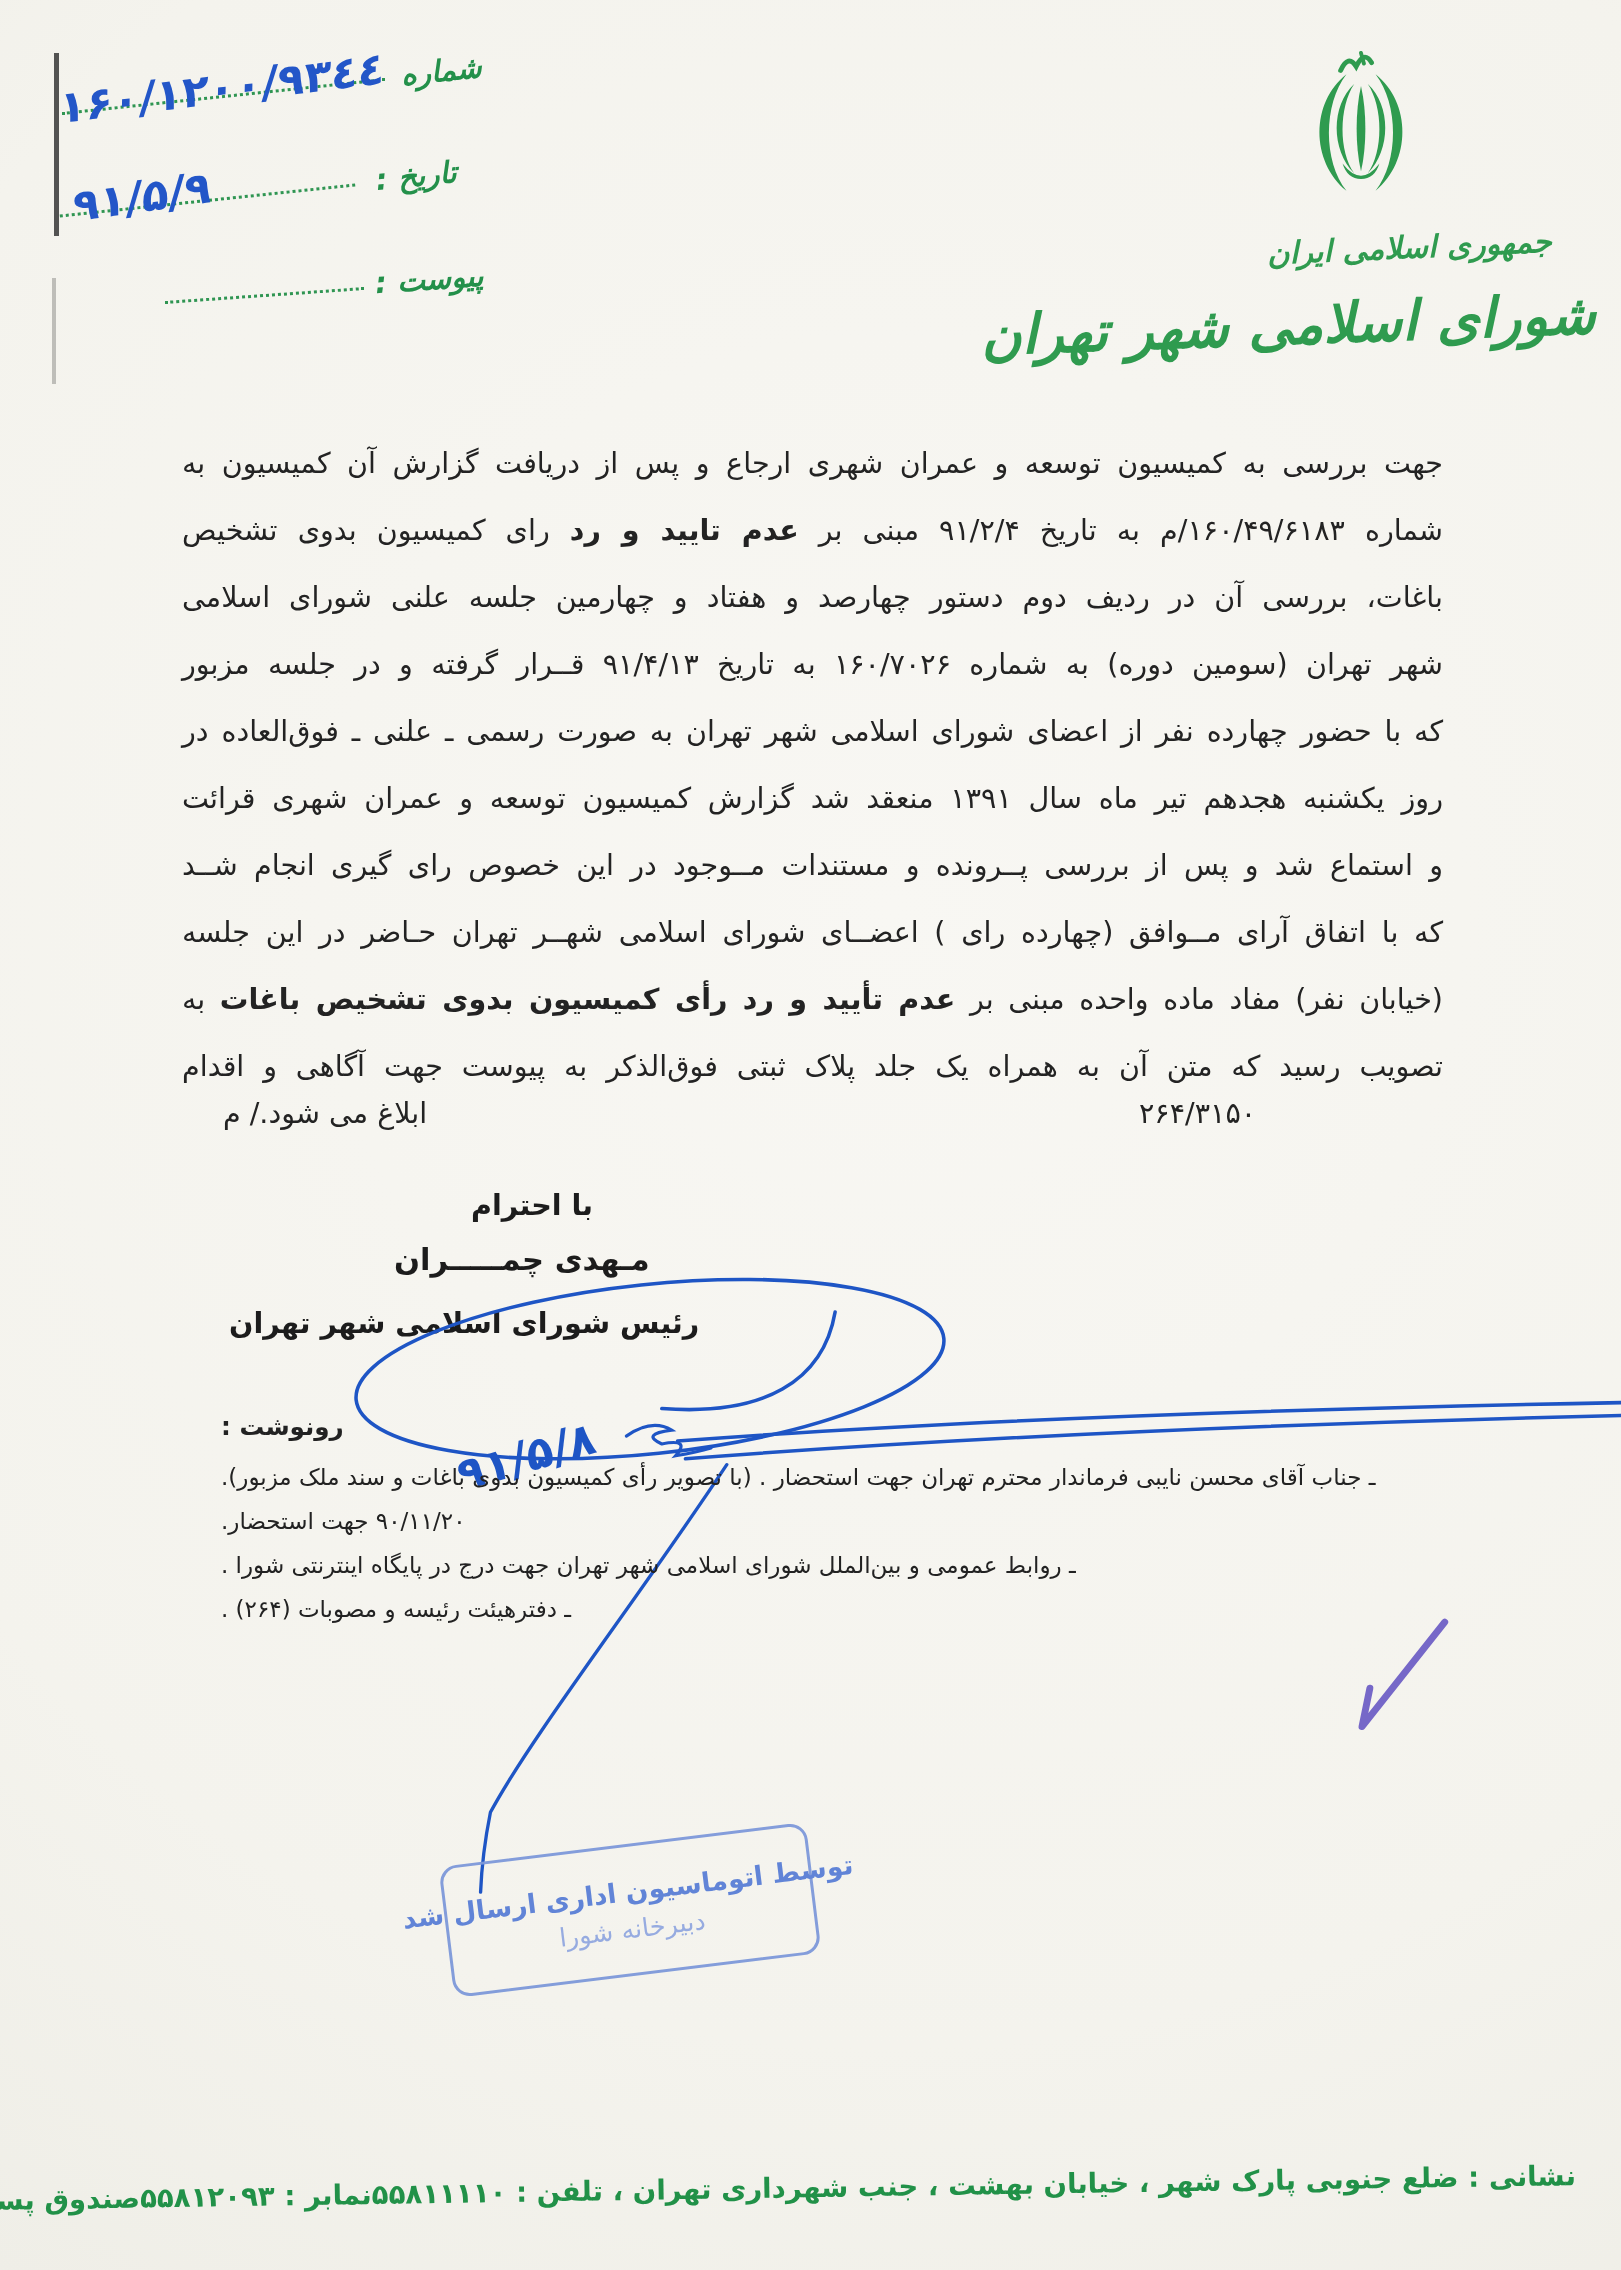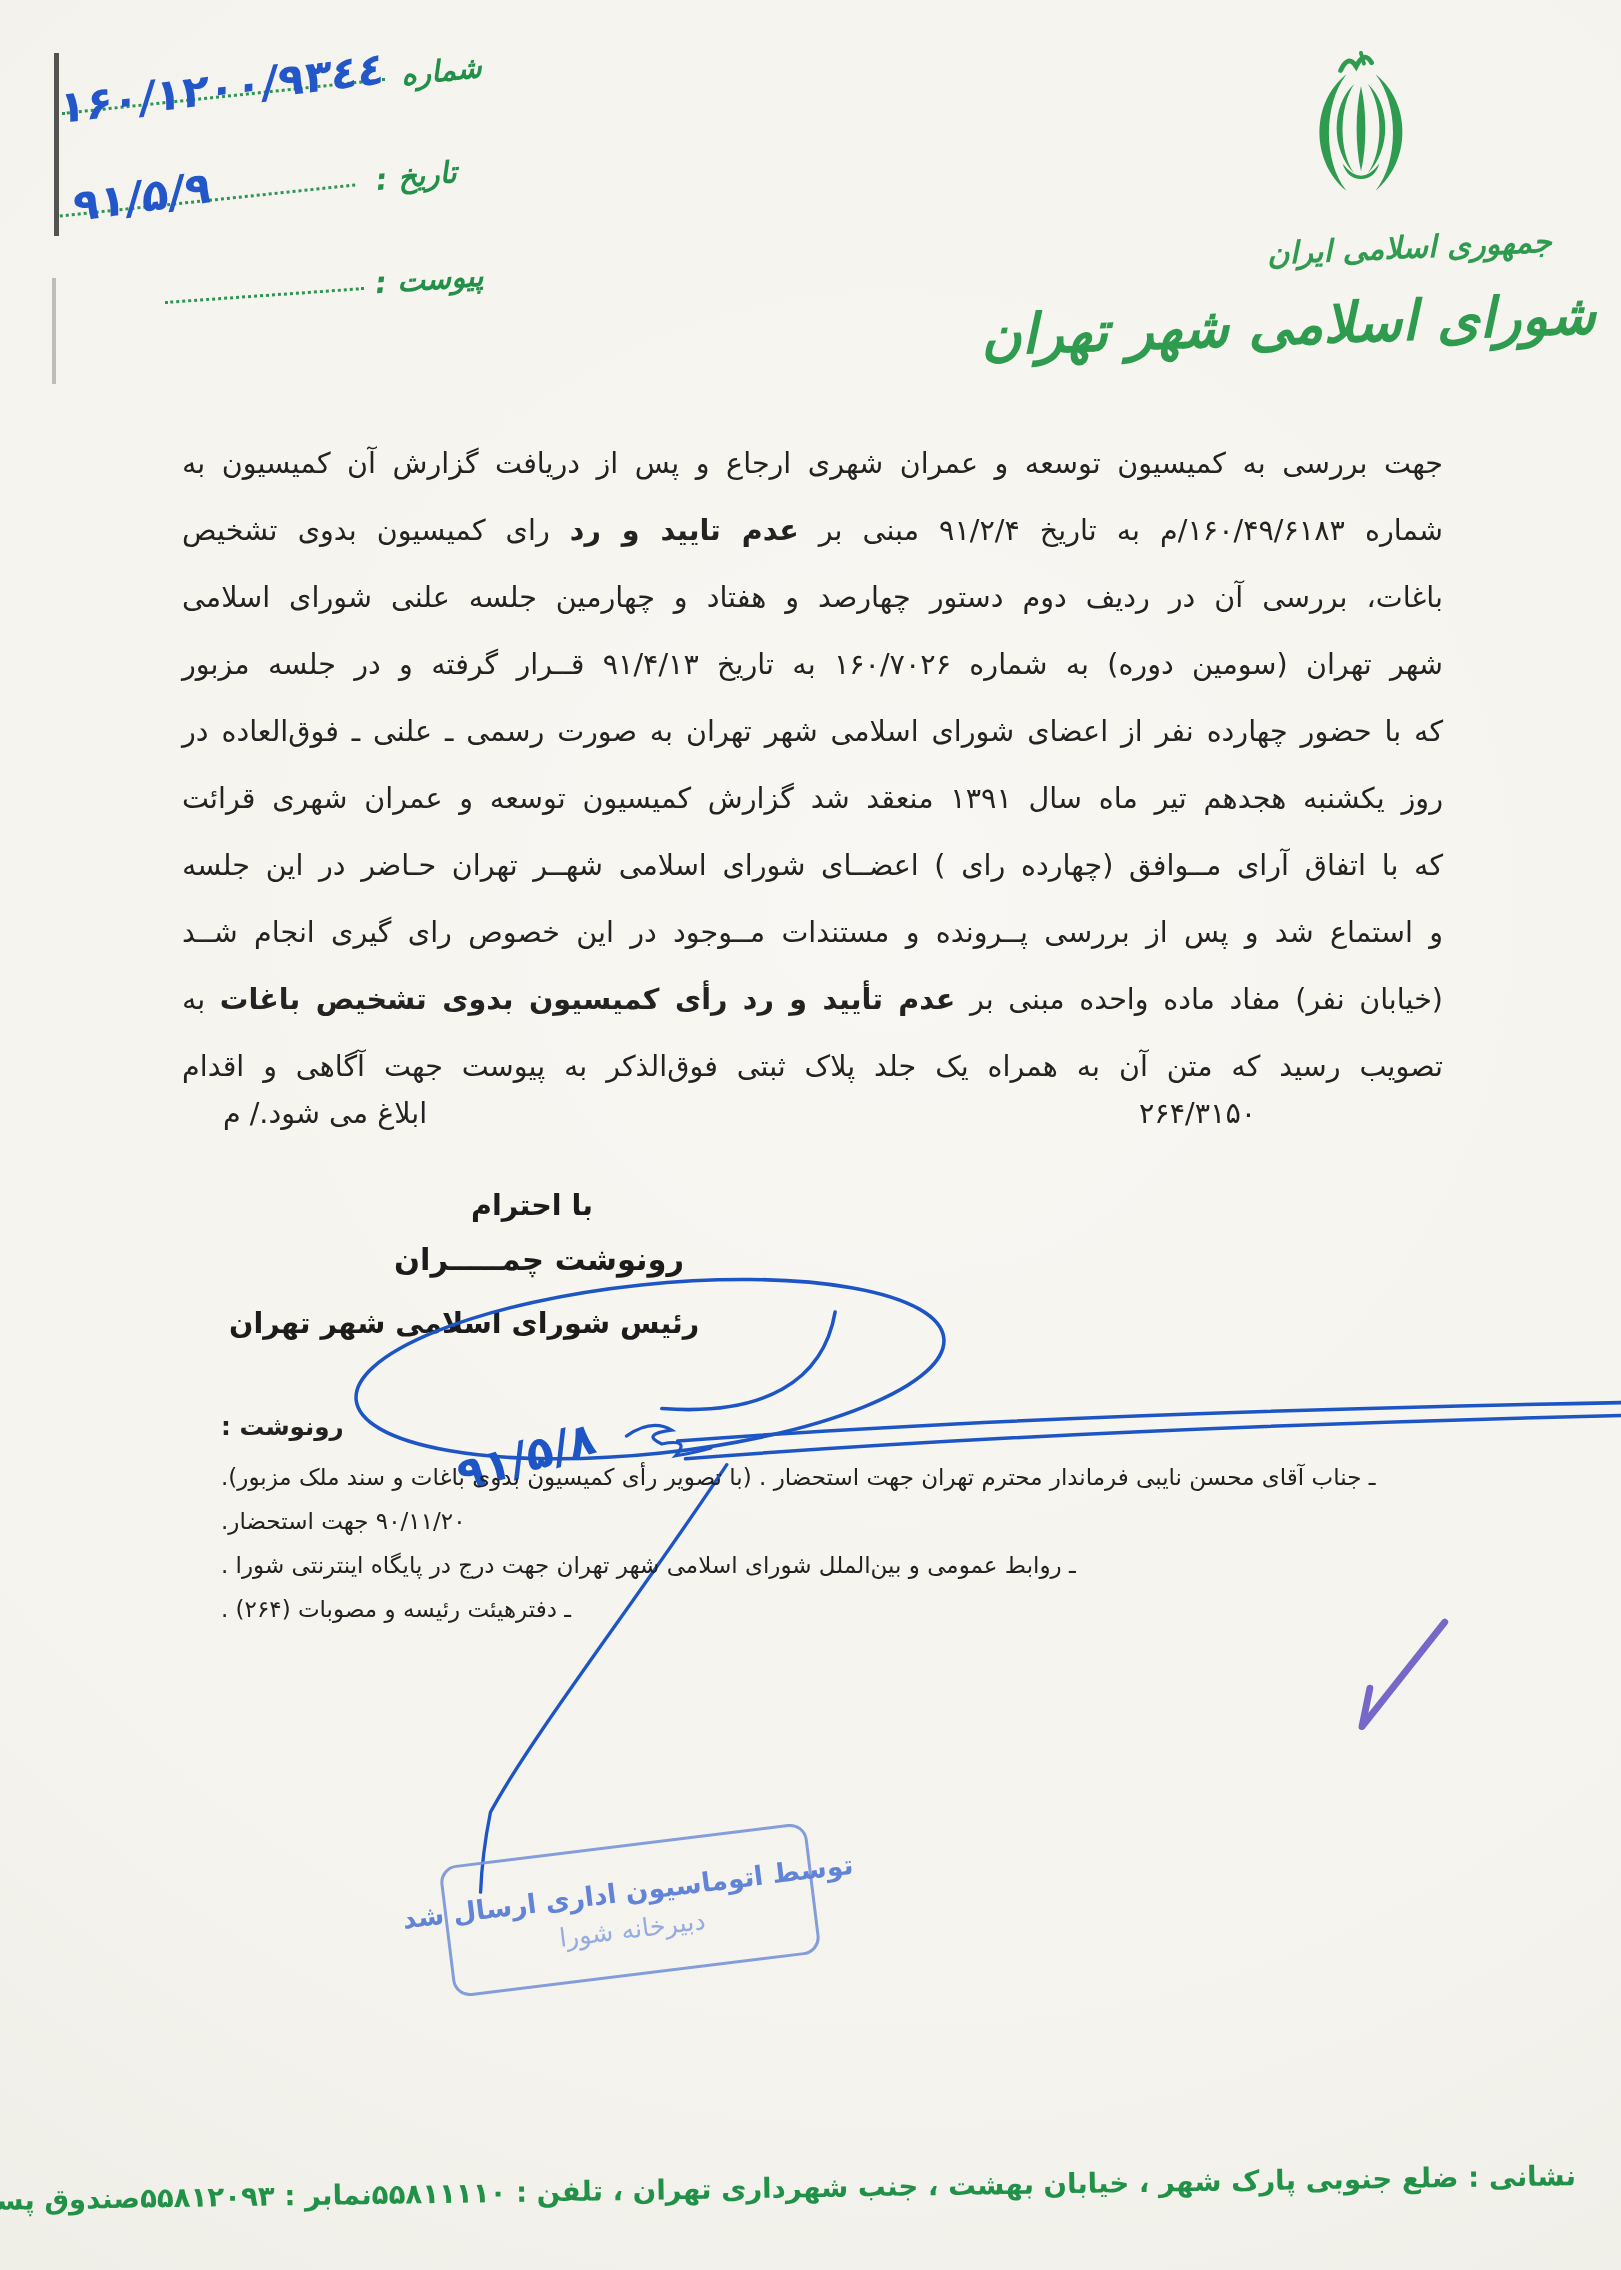--- a/index.html
+++ b/index.html
@@ -100,32 +100,32 @@
   <div id="republic-title" data-name="republic-title">جمهوری اسلامی ایران</div>
   <div id="council-title" data-name="council-title">شورای اسلامی شهر تهران</div>
 
   <div id="body-paragraph" data-name="body-paragraph">
       <div class="body-line" data-name="body-line"><span>جهت بررسی به کمیسیون توسعه و عمران شهری ارجاع و پس از دریافت گزارش آن کمیسیون به</span></div>
       <div class="body-line" data-name="body-line"><span>شماره ۱۶۰/۴۹/۶۱۸۳/م به تاریخ ۹۱/۲/۴ مبنی بر </span><b>عدم تایید و رد</b><span> رای کمیسیون بدوی تشخیص</span></div>
       <div class="body-line" data-name="body-line"><span>باغات، بررسی آن در ردیف دوم دستور چهارصد و هفتاد و چهارمین جلسه علنی شورای اسلامی</span></div>
       <div class="body-line" data-name="body-line"><span>شهر تهران (سومین دوره) به شماره ۱۶۰/۷۰۲۶ به تاریخ ۹۱/۴/۱۳ قــرار گرفته و در جلسه مزبور</span></div>
       <div class="body-line" data-name="body-line"><span>که با حضور چهارده نفر از اعضای شورای اسلامی شهر تهران به صورت رسمی ـ علنی ـ فوق‌العاده در</span></div>
       <div class="body-line" data-name="body-line"><span>روز یکشنبه هجدهم تیر ماه سال ۱۳۹۱ منعقد شد گزارش کمیسیون توسعه و عمران شهری قرائت</span></div>
+      <div class="body-line" data-name="body-line"><span>و استماع شد و پس از بررسی پــرونده و مستندات مــوجود در این خصوص رای گیری انجام شــد</span></div>
       <div class="body-line" data-name="body-line"><span>که با اتفاق آرای مــوافق (چهارده رای ) اعضــای شورای اسلامی شهــر تهران حـاضر در این جلسه</span></div>
-      <div class="body-line" data-name="body-line"><span>و استماع شد و پس از بررسی پــرونده و مستندات مــوجود در این خصوص رای گیری انجام شــد</span></div>
       <div class="body-line" data-name="body-line"><span>(خیابان نفر) مفاد ماده واحده مبنی بر </span><b>عدم تأیید و رد رأی کمیسیون بدوی تشخیص باغات</b><span> به</span></div>
       <div class="body-line" data-name="body-line"><span>تصویب رسید که متن آن به همراه یک جلد پلاک ثبتی فوق‌الذکر به پیوست جهت آگاهی و اقدام</span></div>
     </div>
   <div id="closing-line" data-name="closing-line">
     <span id="closing-text" data-name="closing-text">ابلاغ می شود./ م</span>
     <span id="closing-ref" data-name="closing-reference-number">۲۶۴/۳۱۵۰</span>
   </div>
 
   <div class="sig-text" id="sig-salutation" data-name="signature-salutation">با احترام</div>
-  <div class="sig-text" id="sig-name" data-name="signer-name">رونوشت چمـــــران</div>
+  <div class="sig-text" id="sig-name" data-name="signer-name">مـهدی چمـــــران</div>
   <div class="sig-text" id="sig-title" data-name="signer-title">رئیس شورای اسلامی شهر تهران</div>
   <div id="sig-date" data-name="signature-handwritten-date">۹۱/۵/۸</div>
 
   <svg id="pen-svg" data-name="signature-pen-strokes" width="1621" height="690" viewBox="0 1246 1646 700">
     <g fill="none" stroke="#1e55c5" stroke-width="3.6" stroke-linecap="round">
       <ellipse data-name="signature-oval" cx="660" cy="1390" rx="300" ry="86" transform="rotate(-6 660 1390)"></ellipse>
       <path d="M848,1332 C836,1402 776,1438 672,1430"></path>
       <path d="M636,1458 q26,-18 46,-6 q-32,4 -10,14 q30,-6 14,12 q22,-4 36,-8" stroke-width="3.2"></path>
       <path d="M688,1463 C980,1441 1320,1430 1646,1424"></path>
       <path d="M696,1481 C980,1459 1320,1445 1646,1437"></path>

